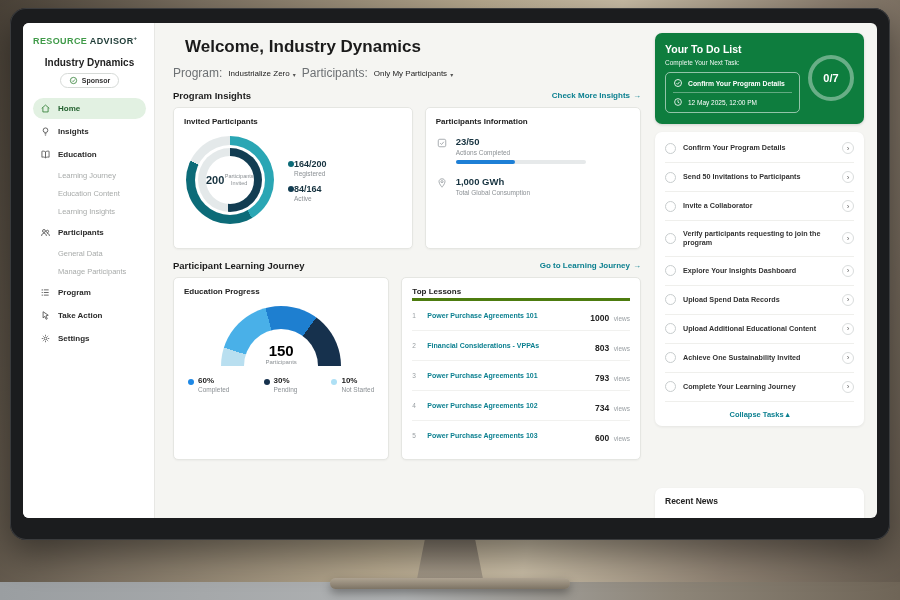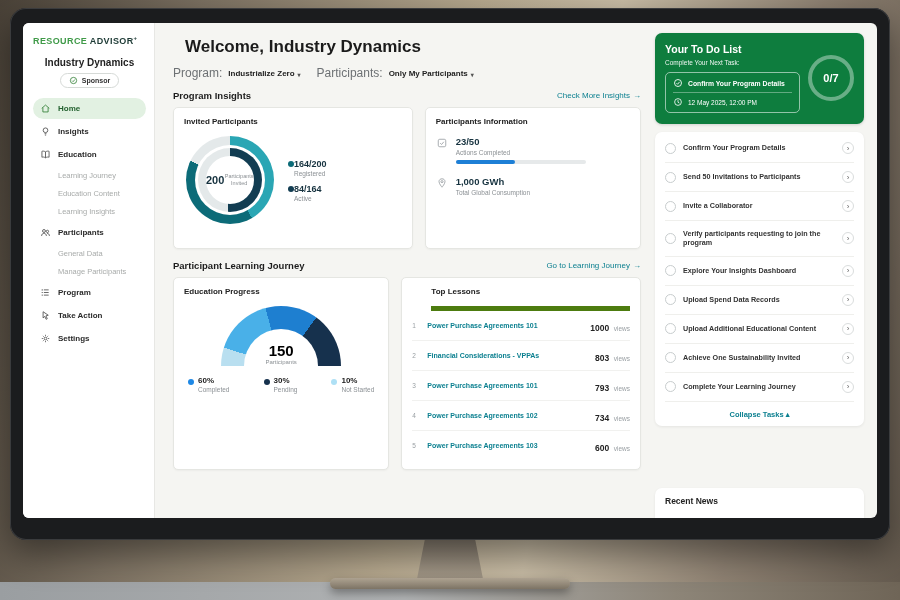--- a/index.html
+++ b/index.html
@@ -37,25 +37,25 @@
   .nav-item.active{ background:#e2f1e2; color:#246230; }
   .nav-item.active .nico{ color:#2e7d32; }
   .nico{ color:#4a4a4a; display:flex; flex-shrink:0; }
   .nav-sub{ padding:4px 7px 4px 25px; font-size:7.5px; color:#a8abaa; margin:1px 0; cursor:pointer; }
 
   
   .main{ flex:1; min-width:0; padding:12px 12px 0 18px; }
   h1{ font-size:17px; font-weight:bold; color:#1b1b1b; margin:2px 12px 9px; }
   .filters{ display:flex; align-items:center; gap:6px; margin-bottom:10px; }
   .flabel{ font-size:12px; color:#6d7174; }
-  .fvalue{ font-size:8px; font-weight:bold; color:#222; display:flex; align-items:flex-end; gap:3px; cursor:pointer; margin-right:10px; }
+  .fvalue{ font-size:8px; font-weight:normal; color:#222; display:flex; align-items:flex-end; gap:3px; cursor:pointer; }
   .chev{ font-size:6px; color:#555; }
   .sec-row{ display:flex; justify-content:space-between; align-items:center; margin:6px 0; }
   .sec-title{ font-size:9.5px; font-weight:bold; color:#1d1d1d; }
-  .sec-link{ font-size:8px; font-weight:normal; color:#0a7f8f; cursor:pointer; display:flex; align-items:center; gap:3px; text-decoration:none; }
+  .sec-link{ font-size:8px; font-weight:bold; color:#0a7f8f; cursor:pointer; display:flex; align-items:center; gap:3px; text-decoration:none; }
   .cards-row{ display:flex; gap:12px; margin-bottom:11px; }
   .card{ background:#fff; border:1px solid #e5e6e2; border-radius:5px; padding:9px 10px; min-height:142px;
     box-shadow:0 1px 2px rgba(0,0,0,.04); }
   .card-title{ font-size:8px; font-weight:bold; color:#222; }
   .grow{ flex:1.12; } .card:not(.grow){ flex:1; }
 
   
   .inv-body{ display:flex; align-items:center; gap:14px; padding:10px 0 0 2px; }
   .donut{ width:88px; height:88px; border-radius:50%; position:relative; flex-shrink:0;
     background:conic-gradient(#2aa6b4 0 150deg, #0c6b78 150deg 296deg, #e4e9ea 296deg 360deg); }
@@ -89,21 +89,21 @@
   .gauge-text{ position:absolute; left:0; right:0; bottom:1px; text-align:center; }
   .g-num{ font-size:15px; font-weight:bold; color:#000000; }
   .g-lbl{ font-size:6px; color:#8b9094; }
   .g-legend{ display:flex; justify-content:space-between; margin-top:10px; padding:0 4px; }
   .gl-top{ display:flex; align-items:center; gap:4px; }
   .gl-val{ font-size:8px; font-weight:bold; color:#1c1c1c; }
   .gl-lbl{ font-size:6.5px; color:#8b9094; margin:1px 0 0 10px; }
   .dot-blue{ background:#1e88e5; } .dot-dknavy{ background:#16314d; } .dot-light{ background:#aee0f5; }
 
   
-  .tl-title{ border-bottom:5px solid #4d7c0f; padding-bottom:10px;margin-left:19px; }
+  .tl-title{ border-bottom:3px solid #4d7c0f; padding-bottom:2px; }
   .tl-row{ display:flex; align-items:center; gap:7px; padding:5.5px 0; border-bottom:1px solid #f1f1ef; }
   .l-rank{ font-size:6.5px; color:#9aa0a4; width:8px; }
   .l-title{ font-size:7px; color:#0a7f8f; font-weight:bold; flex:1; cursor:pointer; text-decoration:none; }
   .l-views b{ font-size:8.5px; color:#222; }
   .l-vlbl{ font-size:6.5px; color:#9aa0a4; }
 
   
   .todo-panel{ width:224px; flex-shrink:0; padding:10px 13px 0 2px; display:flex; flex-direction:column; }
   .hero{ background:#0e7d3e; border-radius:7px; padding:10px 10px 11px; color:#fff; display:flex; gap:8px;
     box-shadow:0 1px 3px rgba(0,0,0,.15); }

